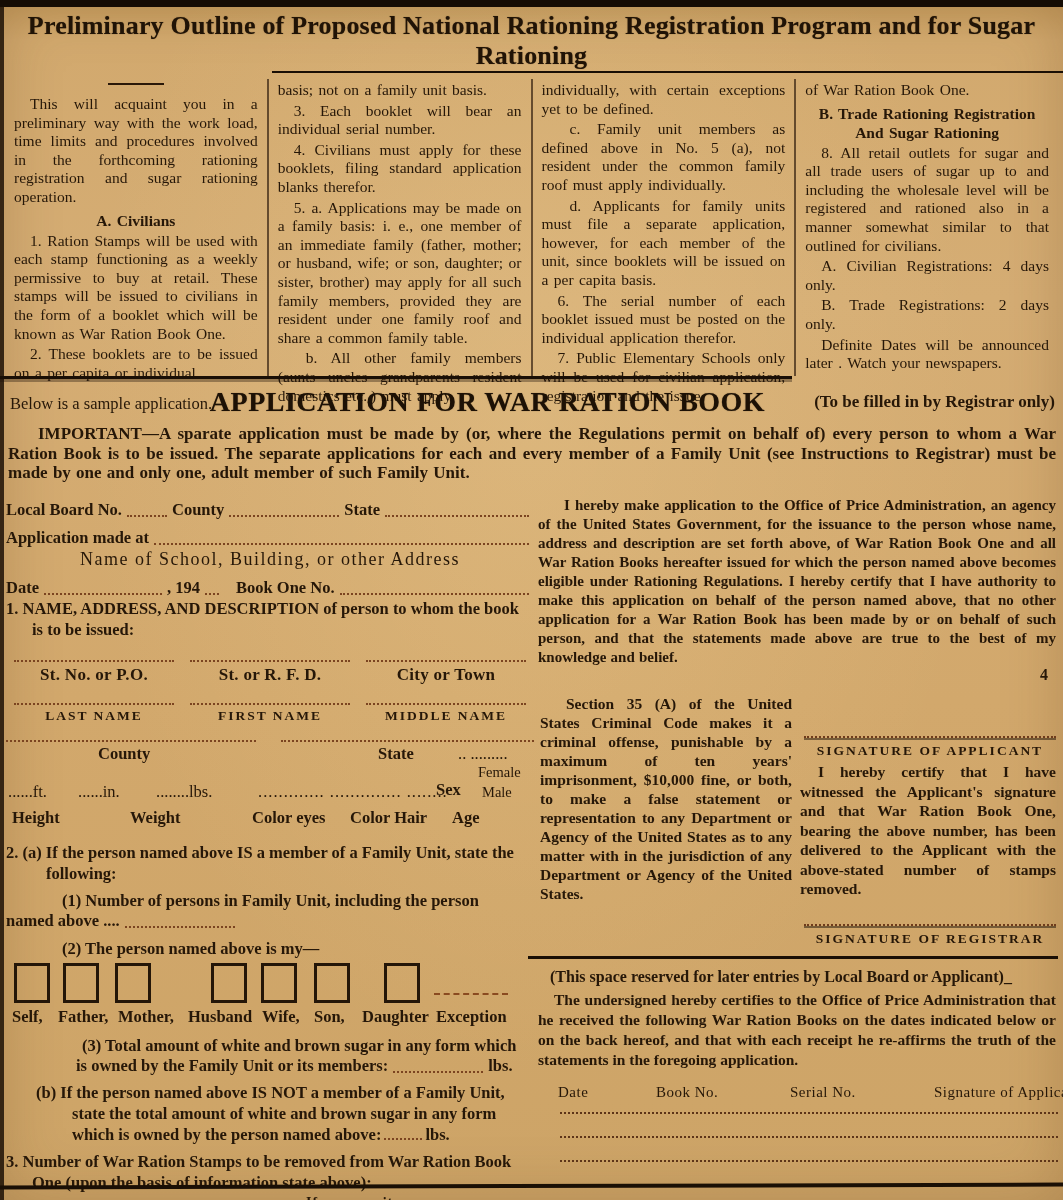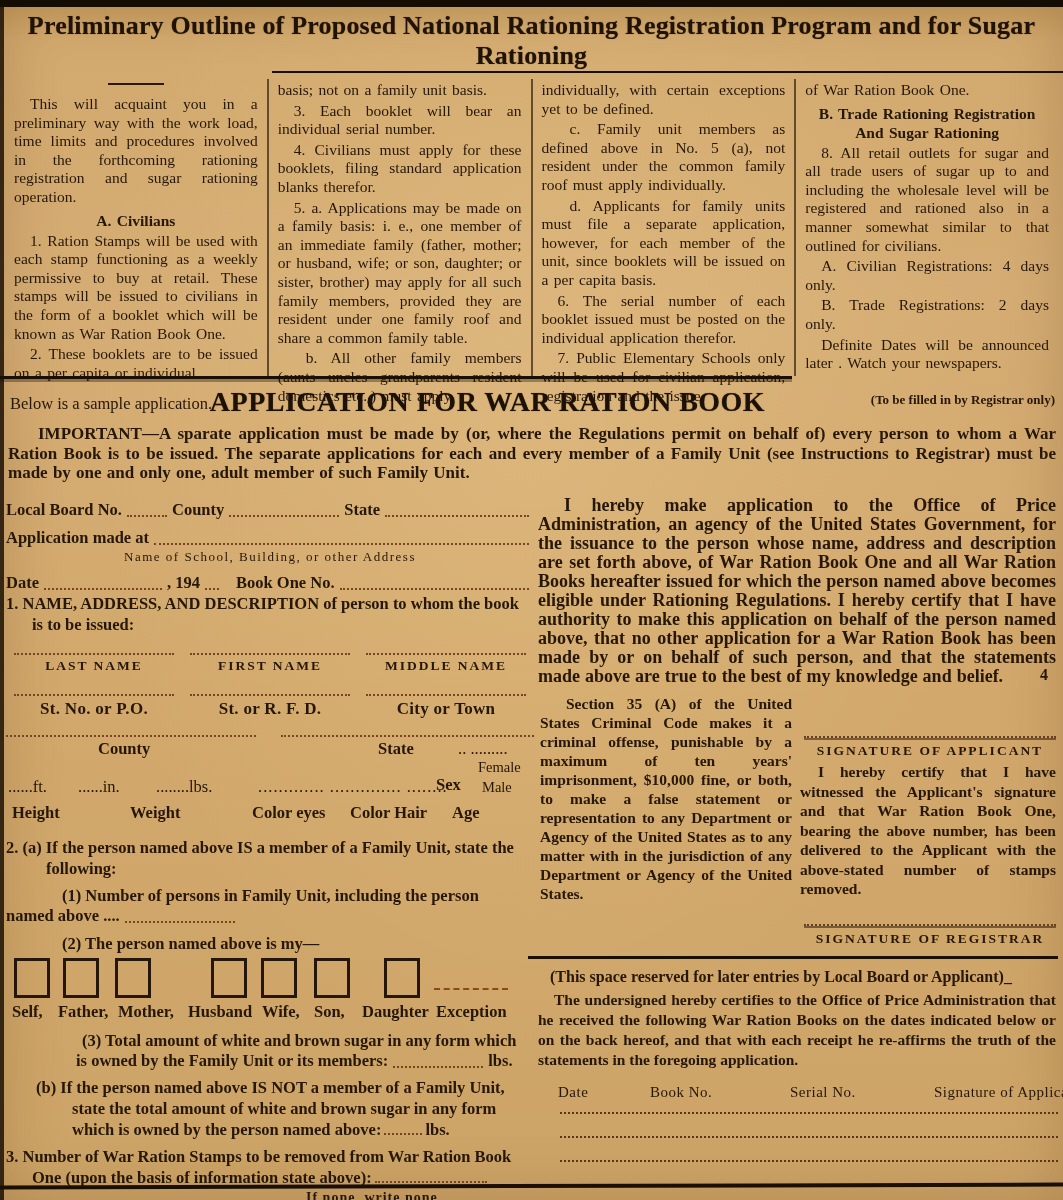--- a/index.html
+++ b/index.html
@@ -29,44 +29,44 @@
   .ocol + .ocol{border-left:2px solid rgba(40,22,8,.65);}
   .ocol p{margin:0 0 2px 0; text-indent:16px;}
   .ocol p.noind{text-indent:0;}
   .ocol .ohead{font-weight:700; text-align:center; text-indent:0; margin:4px 0 2px; white-space:pre-line; line-height:19px;}
   .col1-dash{display:block; width:56px; height:2px; background:#2a1808; margin:2px auto 10px;}
   .rule-cols{left:0; top:376px; width:792px; height:3px; box-shadow:0 3px 0 rgba(26,15,5,.35);}
   
   .app-header{position:absolute; top:386px; left:10px; right:8px; height:38px;}
   .sample-note{position:absolute; left:0; top:8px; font-size:16.5px;}
   .app-title{position:absolute; left:180px; right:270px; top:0; text-align:center; font-size:28px; font-weight:700; letter-spacing:.5px; color:#1d1105; text-shadow:0 0 1px rgba(29,17,5,.55);}
-  .registrar-note{position:absolute; right:0; top:6px; font-size:13px; font-weight:700;}
+  .registrar-note{position:absolute; right:0; top:6px; font-size:17px; font-weight:700;}
   .important{position:absolute; top:424px; left:8px; right:7px; font-size:17px; line-height:19.5px; font-weight:700; text-align:justify; margin:0; text-indent:30px; word-spacing:1px;}
   
   .fleft{position:absolute; top:494px; left:6px; width:528px; font-size:16.5px; font-weight:700;}
   .row{display:flex; align-items:flex-end; margin-top:0;}
   .fill{flex:1; border-bottom:2px dotted #7b4420; margin:0 5px 3px 5px; height:14px; min-width:18px;}
   .fillw{border-bottom:2px dotted #7b4420; margin:0 5px 3px 5px; height:14px;}
   .lbl{white-space:nowrap;}
-  .caption{ text-align:center; font-size:13px; font-weight:400; letter-spacing:1.5px; margin-top:1px;}
+  .caption{ text-align:center; font-size:18px; font-weight:400; letter-spacing:1.5px; margin-top:1px;}
   .trio{display:flex; margin-top:22px;}
   .trio .cell{flex:1; margin:0 8px;}
   .trio .cell .dotrule{height:4px;}
   .cell-lab{text-align:center; font-size:13.5px; letter-spacing:2px; font-weight:700; margin-top:3px;}
   .cell-lab2{text-align:center; font-size:17px; font-weight:700; margin-top:3px; letter-spacing:.3px;}
   .hang{padding-left:26px; text-indent:-26px; margin:0; line-height:21px;}
   .posrow{position:relative;}
   .abs{position:absolute; white-space:nowrap;}
   .cbox{position:absolute; width:30px; height:34px; border:3px solid #241608; top:0;}
   .cb-dash{position:absolute; width:74px; border-bottom:2px dashed #8a4a20; top:30px;}
   .smallnote{font-size:14px; font-weight:700; letter-spacing:1px;}
   
   .fright{position:absolute; top:494px; left:538px; width:520px; height:706px;}
   .fright p{margin:0;}
-  .oath{position:absolute; top:2px; left:0; right:2px; font-size:18px; line-height:19px; font-weight:700; text-align:justify; text-indent:26px; word-spacing:.5px;}
+  .oath{position:absolute; top:2px; left:0; right:2px; font-size:15px; line-height:19px; font-weight:700; text-align:justify; text-indent:26px; word-spacing:.5px;}
   .pagenum{position:absolute; top:172px; right:10px; font-size:16px; font-weight:700;}
   .sec35{position:absolute; top:200px; left:2px; width:252px; font-size:15.5px; line-height:19px; font-weight:700; text-align:justify; text-indent:26px;}
   .sigblock{position:absolute; width:252px;}
   .sigline{border-bottom:2px dotted #6f3c1c; height:10px; box-shadow:0 2px 0 rgba(26,15,5,.5);}
   .sigcap{text-align:center; font-size:13.5px; letter-spacing:2px; font-weight:700; margin-top:5px;}
   .witness{position:absolute; top:268px; left:262px; width:256px; font-size:15.5px; line-height:19.5px; font-weight:700; text-align:justify; text-indent:18px;}
   .rule-mid{left:-10px; right:0; top:462px; height:3px; position:absolute; background:#1a0f05;}
   .reserved{position:absolute; top:474px; left:12px; font-size:16px; font-weight:700;}
   .undersigned{position:absolute; top:496px; left:0; right:2px; font-size:15.5px; line-height:20px; font-weight:700; text-align:justify; text-indent:16px;}
   .tblhead{position:absolute; top:590px; left:0; right:0; height:20px; font-size:15px; font-weight:400; letter-spacing:.5px;}
@@ -146,47 +146,47 @@
       <span class="lbl">Date</span>
       <span class="fillw" style="width:118px"></span>
       <span class="lbl">, 194</span>
       <span class="fillw" style="width:14px"></span>
       <span class="lbl" style="margin-left:12px">Book One No.</span>
       <span class="fill"></span>
     </div>
 
     <p class="hang" style="">1. NAME, ADDRESS, AND DESCRIPTION of person to whom the book is to be issued:</p>
 
+    <div class="trio" style="margin-top:16px">
+      <div class="cell">
+        <div class="dotrule"></div>
+        <div class="cell-lab2">St. No. or P.O.</div>
+      </div>
+      <div class="cell">
+        <div class="dotrule"></div>
+        <div class="cell-lab2">St. or R. F. D.</div>
+      </div>
+      <div class="cell">
+        <div class="dotrule"></div>
+        <div class="cell-lab2">City or Town</div>
+      </div>
+    </div>
+
     <div class="trio" style="margin-top:14px">
       <div class="cell">
         <div class="dotrule"></div>
         <div class="cell-lab">LAST NAME</div>
       </div>
       <div class="cell">
         <div class="dotrule"></div>
         <div class="cell-lab">FIRST NAME</div>
       </div>
       <div class="cell">
         <div class="dotrule"></div>
         <div class="cell-lab">MIDDLE NAME</div>
-      </div>
-    </div>
-
-    <div class="trio" style="margin-top:16px">
-      <div class="cell">
-        <div class="dotrule"></div>
-        <div class="cell-lab2">St. No. or P.O.</div>
-      </div>
-      <div class="cell">
-        <div class="dotrule"></div>
-        <div class="cell-lab2">St. or R. F. D.</div>
-      </div>
-      <div class="cell">
-        <div class="dotrule"></div>
-        <div class="cell-lab2">City or Town</div>
       </div>
     </div>
 
     <div class="posrow" style="height:30px; margin-top:12px">
       <span class="abs dotrule" style="left:0; width:250px; height:4px; top:0"></span>
       <span class="abs dotrule" style="left:275px; width:253px; height:4px; top:0"></span>
       <span class="abs" style="left:92px; top:8px">County</span>
       <span class="abs" style="left:372px; top:8px">State</span>
       <span class="abs" style="left:452px; top:8px; font-weight:400">.. .........</span>
     </div>
@@ -271,21 +271,21 @@
       <div class="sigcap">SIGNATURE OF REGISTRAR</div>
     </div>
 
     <div class="rule-mid"></div>
 
     <p class="reserved">(This space reserved for later entries by Local Board or Applicant)_</p>
     <p class="undersigned">The undersigned hereby certifies to the Office of Price Administration that he received the following War Ration Books on the dates indicated below or on the back hereof, and that with each receipt he re-affirms the truth of the statements in the foregoing application.</p>
 
     <div class="tblhead posrow">
       <span class="abs" style="left:20px">Date</span>
-      <span class="abs" style="left:112px">Book No.</span>
+      <span class="abs" style="left:118px">Book No.</span>
       <span class="abs" style="left:252px">Serial No.</span>
       <span class="abs" style="left:396px">Signature of Applicant</span>
     </div>
     <div class="receipt-line" style="top:618px"></div>
     <div class="receipt-line" style="top:642px"></div>
     <div class="receipt-line" style="top:666px"></div>
     <div class="receipt-line" style="top:690px"></div>
   </div>
 
   <div class="rule rule-bottom"></div>

